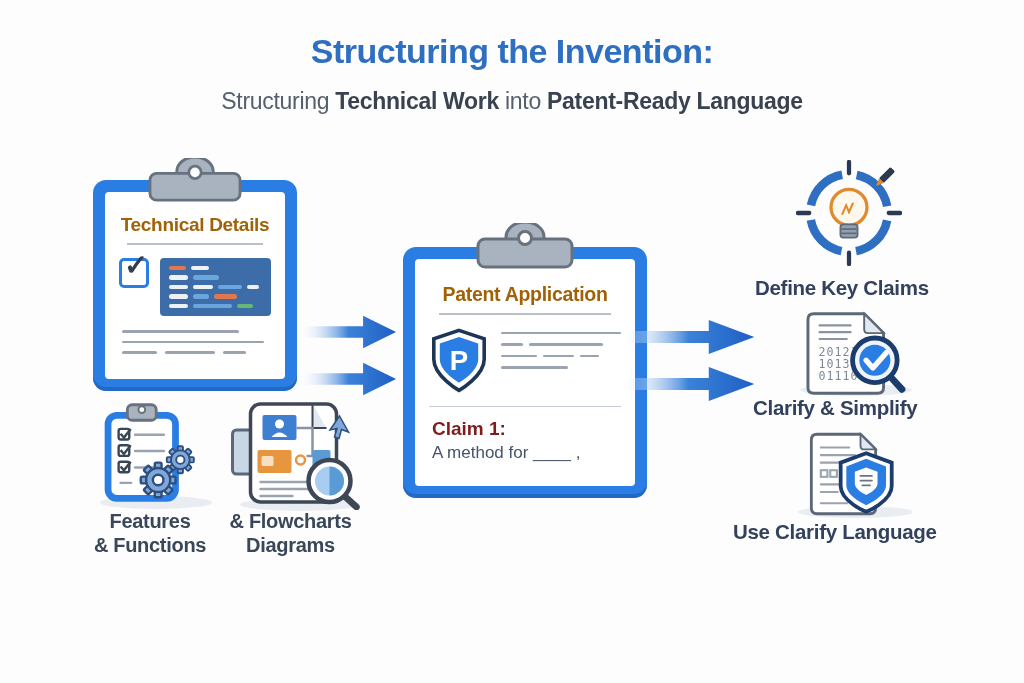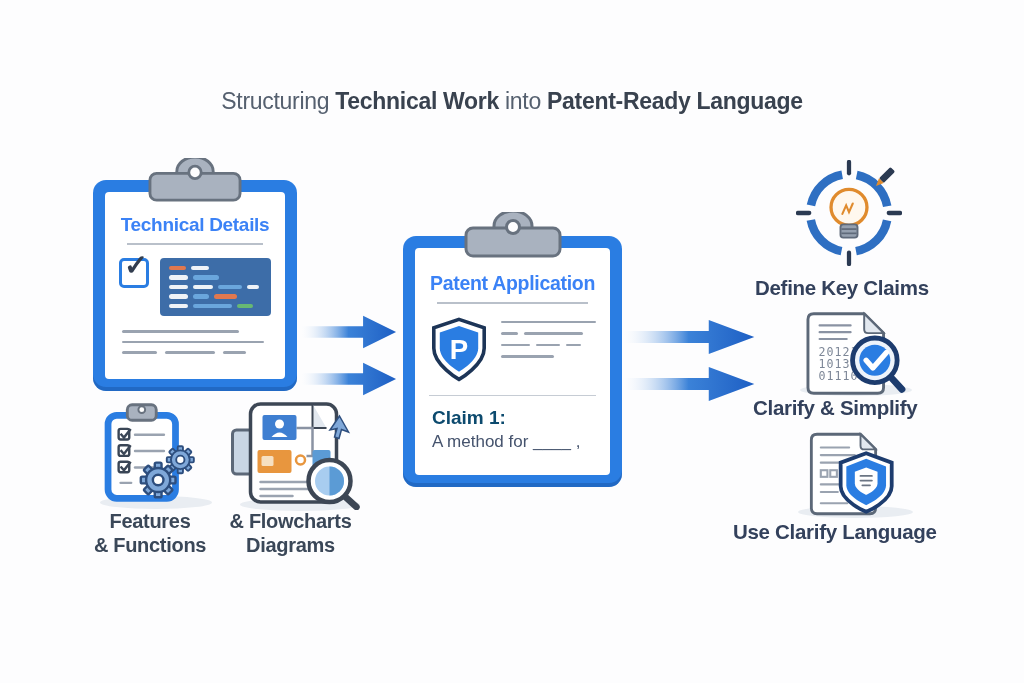--- a/index.html
+++ b/index.html
@@ -20,26 +20,26 @@
   .subtitle b{color:#39424f;}
   
   .clipboard{position:absolute;}
   .clipboard .clip{position:absolute;top:0;left:50%;transform:translateX(-50%);z-index:3;}
   .clipboard .board{
     position:absolute;left:0;right:0;bottom:0;background:#2a7de2;border-radius:13px;
     padding:12px;box-shadow:inset 0 -4px 0 rgba(18,70,140,.35);box-sizing:border-box;
   }
   .clipboard .paper{background:#ffffff;height:100%;border-radius:4px;position:relative;
     box-sizing:border-box;padding:14px;overflow:hidden;}
-  .cb-title{text-align:center;font-weight:bold;color:#3b82f6;letter-spacing:-0.3px;}
+  .cb-title{text-align:center;font-weight:bold;color:#a16207;letter-spacing:-0.3px;}
   .cb-underline{height:1.5px;background:#b9c0ca;width:90%;margin:7px auto 0;}
   .cb-left{left:93px;top:158px;width:204px;height:233px;}
   .cb-left .board{top:22px;}
   .cb-left .cb-title{font-size:19px;margin-top:8px;}
-  .cb-mid{left:403px;top:212px;width:219px;height:275px;}
+  .cb-mid{left:403px;top:223px;width:244px;height:275px;}
   .cb-mid .board{top:24px;}
   .cb-mid .cb-title{font-size:19.5px;margin-top:10px;}
   
   .td-row{display:flex;align-items:flex-start;margin-top:13px;}
   .checkbox{position:relative;width:24px;height:24px;border:3.5px solid #2a7de2;border-radius:5px;flex:none;}
   .checkbox .check{position:absolute;top:-13px;left:2px;font-size:29px;font-weight:bold;color:#323d4f;}
   .code-panel{flex:1;margin-left:11px;background:#3d6da8;border-radius:4px;padding:8px 9px;
     display:flex;flex-direction:column;gap:5px;}
   .cr{display:flex;gap:5px;}
   .cr i{display:block;height:4.5px;border-radius:3px;}
@@ -50,21 +50,21 @@
   .dl-seg i{display:block;height:2.5px;background:#9aa3b0;border-radius:2px;}
   
   .pa-row{display:flex;align-items:flex-start;margin-top:13px;}
   .pa-shield{flex:none;}
   .pa-lines{flex:1;margin-left:12px;margin-top:4px;}
   .ml{height:2.5px;background:#9aa3b0;border-radius:2px;margin-bottom:9px;}
   .ml-seg{display:flex;gap:6px;margin-bottom:9px;}
   .ml-seg i{display:block;height:2.5px;background:#9aa3b0;border-radius:2px;}
   .pa-divider{height:1.5px;background:#c6ccd4;margin-top:12px;}
   .claim{margin-top:11px;padding:0 3px;color:#45536d;}
-  .claim-h{font-size:19px;font-weight:bold;color:#0c4a6e;}
+  .claim-h{font-size:19px;font-weight:bold;color:#7f1d1d;}
   .claim-l1{font-size:17px;margin-top:3px;}
   
   .arrow{position:absolute;}
   
   .icon-abs{position:absolute;}
   .shadow{position:absolute;background:#e9edf2;border-radius:50%;}
   .ilabel{
     position:absolute;text-align:center;font-weight:bold;color:#3a4758;
     font-size:20px;line-height:24px;letter-spacing:-0.3px;
   }
@@ -81,20 +81,21 @@
   <svg width="0" height="0" style="position:absolute" aria-hidden="true">
     <defs>
       <linearGradient id="arrowGrad" x1="0" y1="0" x2="1" y2="0">
         <stop offset="0" stop-color="#ffffff" stop-opacity="0.12"></stop>
         <stop offset="0.5" stop-color="#3b82d8"></stop>
         <stop offset="1" stop-color="#1e5fc4"></stop>
       </linearGradient>
     </defs>
   </svg>
 
+  <h1 class="title">Structuring the Invention:</h1>
   <p class="subtitle"><span>Structuring </span><b>Technical Work</b><span> into </span><b>Patent-Ready Language</b></p>
 
   <div class="clipboard cb-left">
     <svg class="clip" width="96" height="46" viewBox="0 0 100 48">
       <path d="M31 18 v-4 a19 15 0 0 1 38 0 v4" fill="#a9b2bf" stroke="#68727f" stroke-width="3"></path>
       <rect x="3" y="16" width="94" height="28" rx="7" fill="#a9b2bf" stroke="#68727f" stroke-width="3"></rect>
       <circle cx="50" cy="15" r="6.5" fill="#fdfdfe" stroke="#68727f" stroke-width="3"></circle>
     </svg>
     <div class="board">
       <div class="paper">

